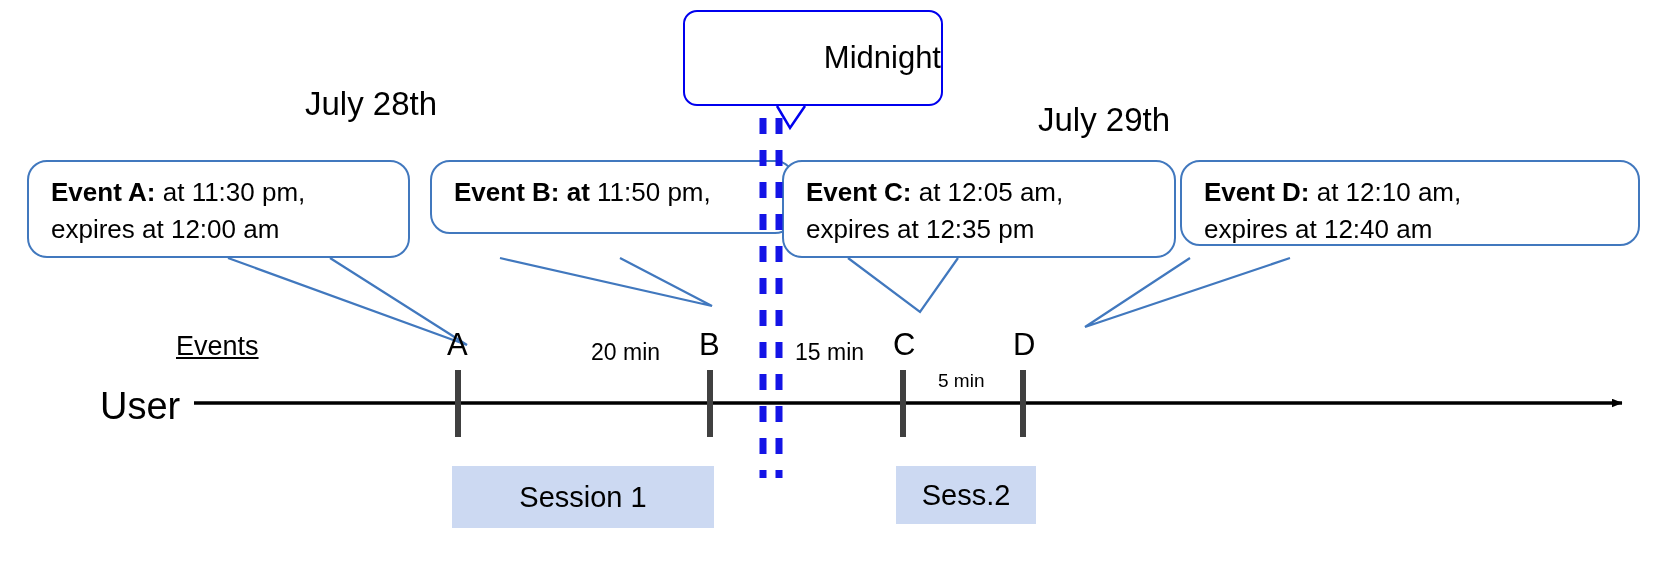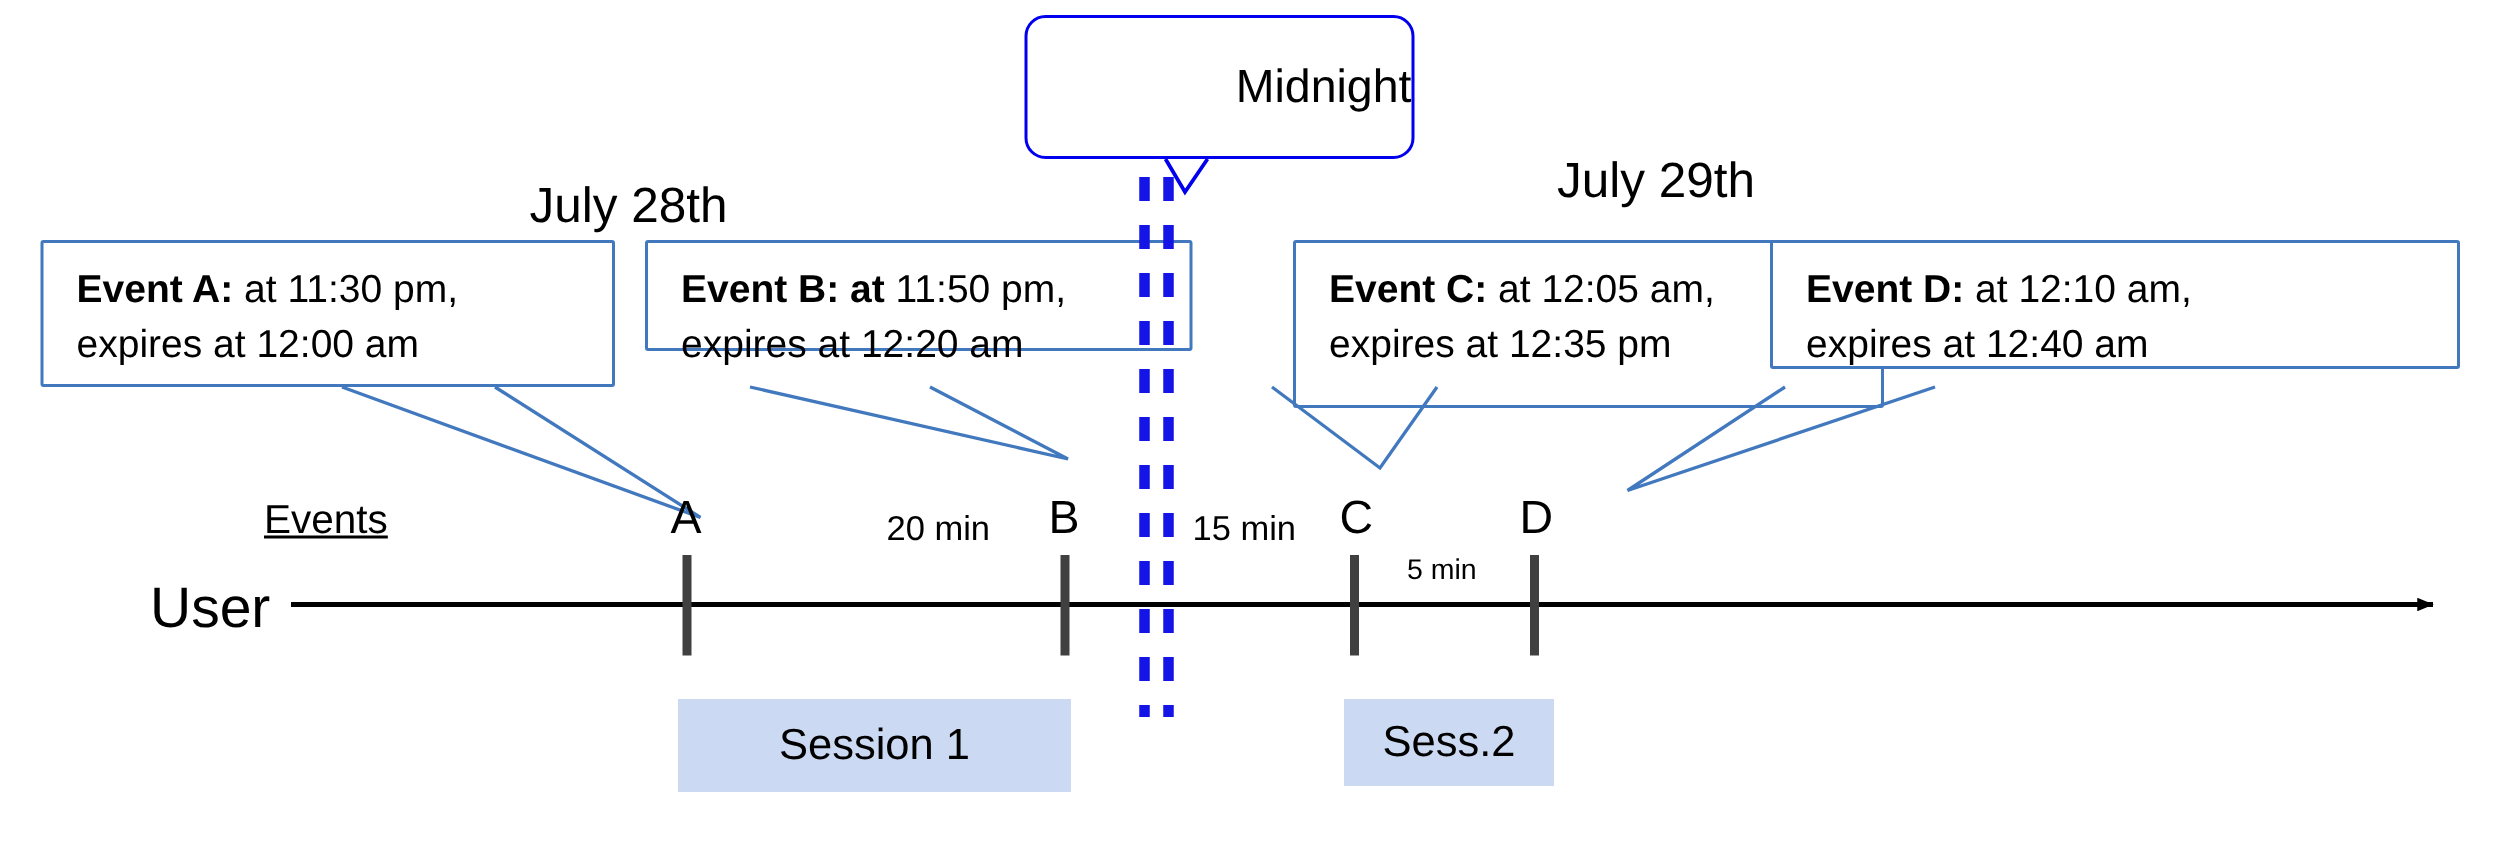--- a/index.html
+++ b/index.html
@@ -20,21 +20,21 @@
     left: 0;
     top: 0;
     width: 1668px;
     height: 578px;
     pointer-events: none;
   }
   .callout {
     position: absolute;
     box-sizing: border-box;
     border: 2.5px solid #4178be;
-    border-radius: 2px;
+    border-radius: 20px;
     background: #ffffff;
     color: #000000;
     font-size: 26px;
     line-height: 37px;
     padding: 12px 0 10px 22px;
   }
   .callout b { font-weight: bold; }
   .midnight-box {
     position: absolute;
     box-sizing: border-box;
@@ -92,35 +92,34 @@
 </style>
 </head>
 <body>
 
 <div id="canvas">
 
   <div class="midnight-box" style="left:683px; top:10px; width:260px; height:96px;">
     <span>Midnight</span>
   </div>
 
-  <div class="date-label" style="left:305px; top:118px;margin-left:48px;">July 28th</div>
+  <div class="date-label" style="left:305px; top:85px;">July 28th</div>
 
   <div class="date-label" style="left:1038px; top:101px;">July 29th</div>
 
   <div class="callout" style="left:27px; top:160px; width:383px; height:98px;">
     <span><b>Event A:</b><span> at 11:30 pm,</span></span><br>
     <span>expires at 12:00 am</span>
   </div>
 
   <div class="callout" style="left:430px; top:160px; width:365px; height:74px;">
     <span><b>Event B: at</b><span> 11:50 pm,</span></span><br>
-    <span>expires at 12:20 am</span>
   </div>
 
-  <div class="callout" style="left:862px; top:160px; width:394px; height:112px;">
+  <div class="callout" style="left:782px; top:160px; width:394px; height:98px;">
     <span><b>Event C:</b><span> at 12:05 am,</span></span><br>
     <span>expires at 12:35 pm</span>
   </div>
 
   <div class="callout" style="left:1180px; top:160px; width:460px; height:86px;">
     <span><b>Event D:</b><span>  at 12:10 am,</span></span><br>
     <span>expires at 12:40 am</span>
   </div>
 
   <svg class="layer" viewBox="0 0 1668 578" xmlns="http://www.w3.org/2000/svg">

